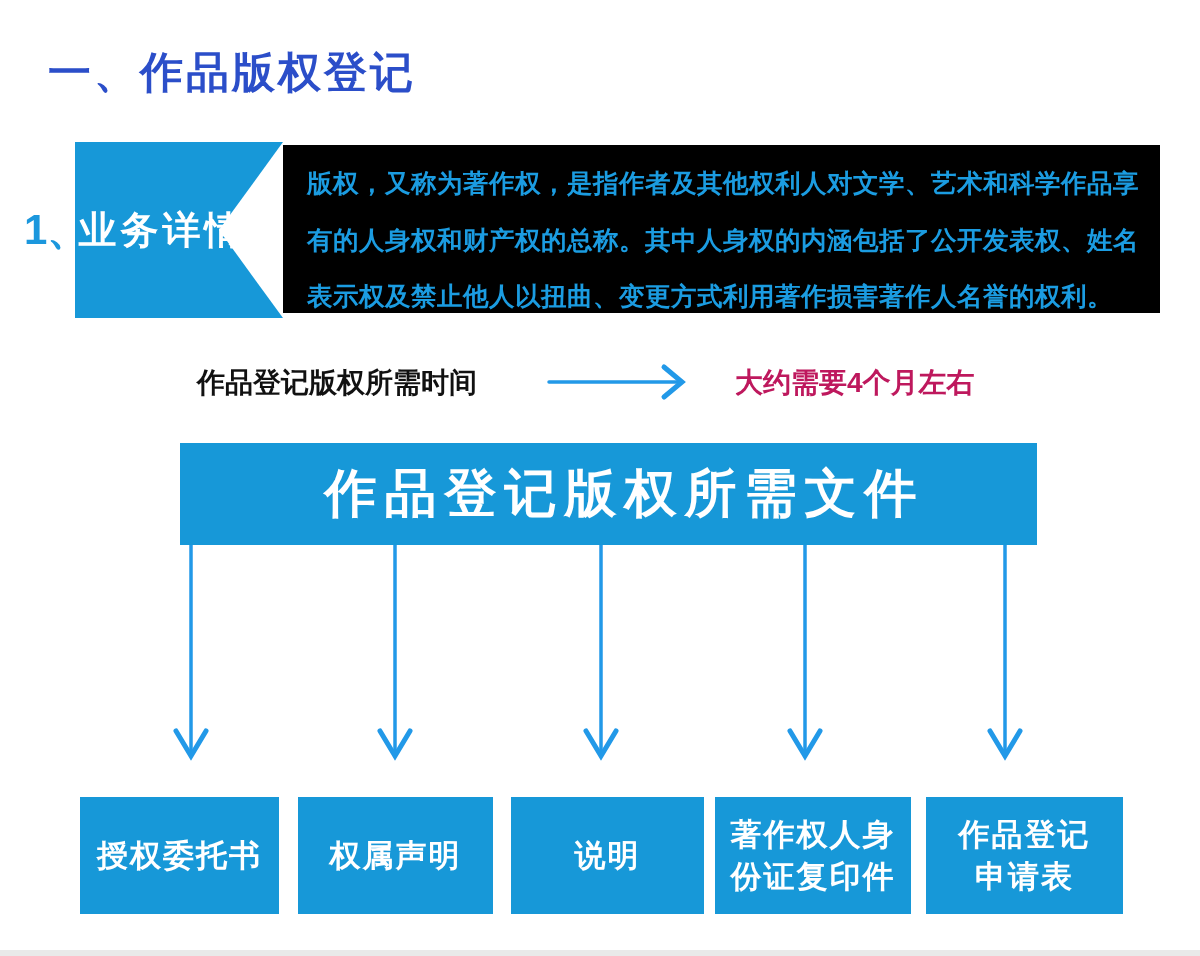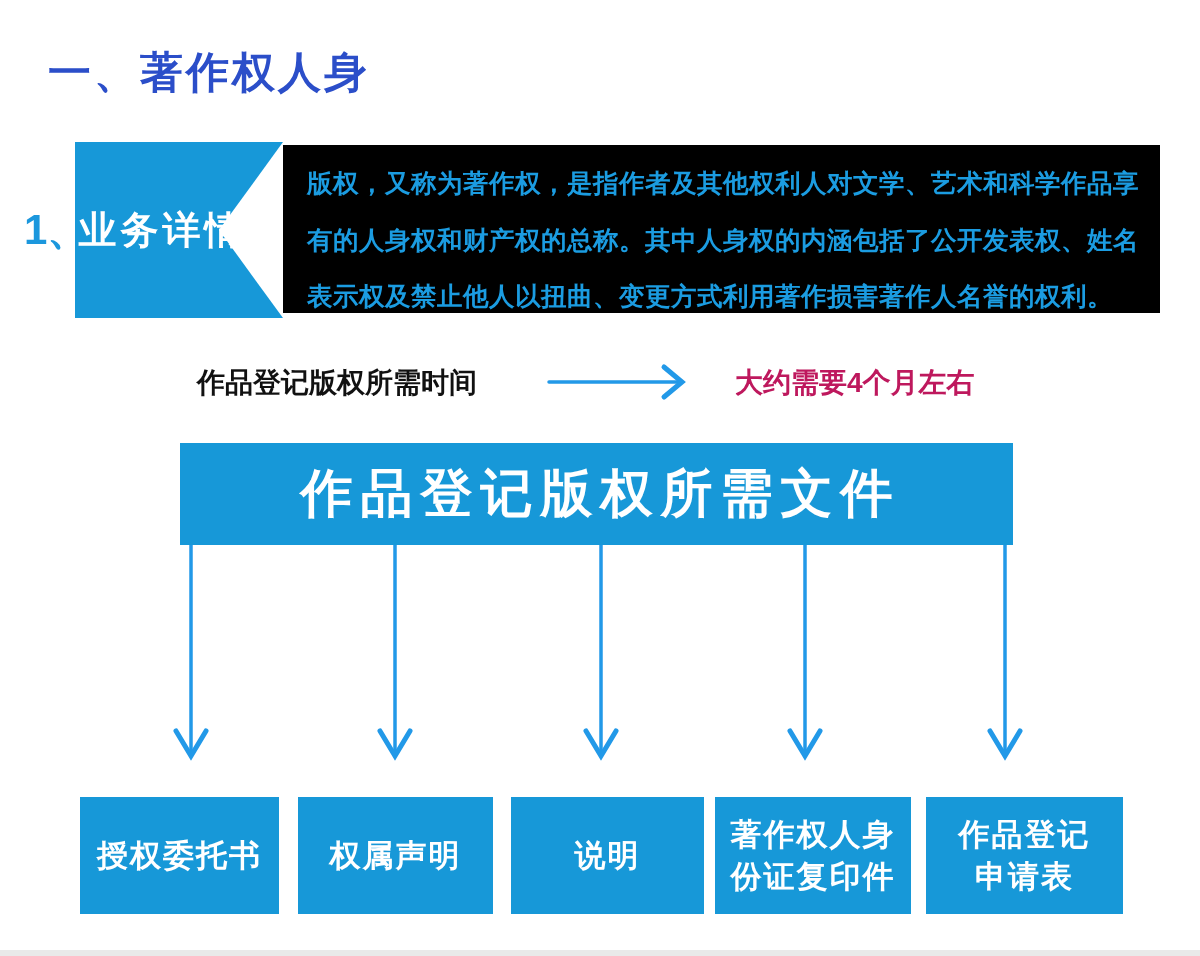--- a/index.html
+++ b/index.html
@@ -45,21 +45,21 @@
   .time-question{
     position:absolute;left:197px;top:364px;font-size:28px;font-weight:bold;color:#111111;white-space:nowrap;text-align:right;
   }
   .time-answer{
     position:absolute;left:735px;top:364px;font-size:28px;font-weight:bold;color:#be185d;white-space:nowrap;
   }
   .time-arrow{position:absolute;left:545px;top:362px;}
   
   .banner{
     position:absolute;left:180px;top:443px;width:833px;height:102px;background:#1798d8;
-    display:flex;align-items:center;justify-content:center;
+    display:flex;align-items:center;justify-content:center;padding-left:24px;
   }
   .banner-text{
     color:#ffffff;font-size:52px;font-weight:bold;letter-spacing:8px;padding-left:8px;white-space:nowrap;
   }
   
   .flow-arrow{position:absolute;top:545px;}
   
   .doc-box{
     position:absolute;top:797px;height:117px;background:#1798d8;
     display:flex;flex-direction:column;justify-content:center;align-items:center;
@@ -69,21 +69,21 @@
   
   .bottom-strip{
     position:absolute;left:0;top:950px;width:1200px;height:6px;background:#e9e9e9;
   }
 </style>
 </head>
 <body>
 
 <div class="page">
 
-  <div class="section-title">一、著作权人身</div>
+  <div class="section-title">一、作品版权登记</div>
 
   <div class="index-label">1、</div>
 
   <div class="biz-box">
     <div class="biz-label">
       <span>业务</span>
       <span>详情</span>
     </div>
     <div class="biz-notch"></div>
   </div>

